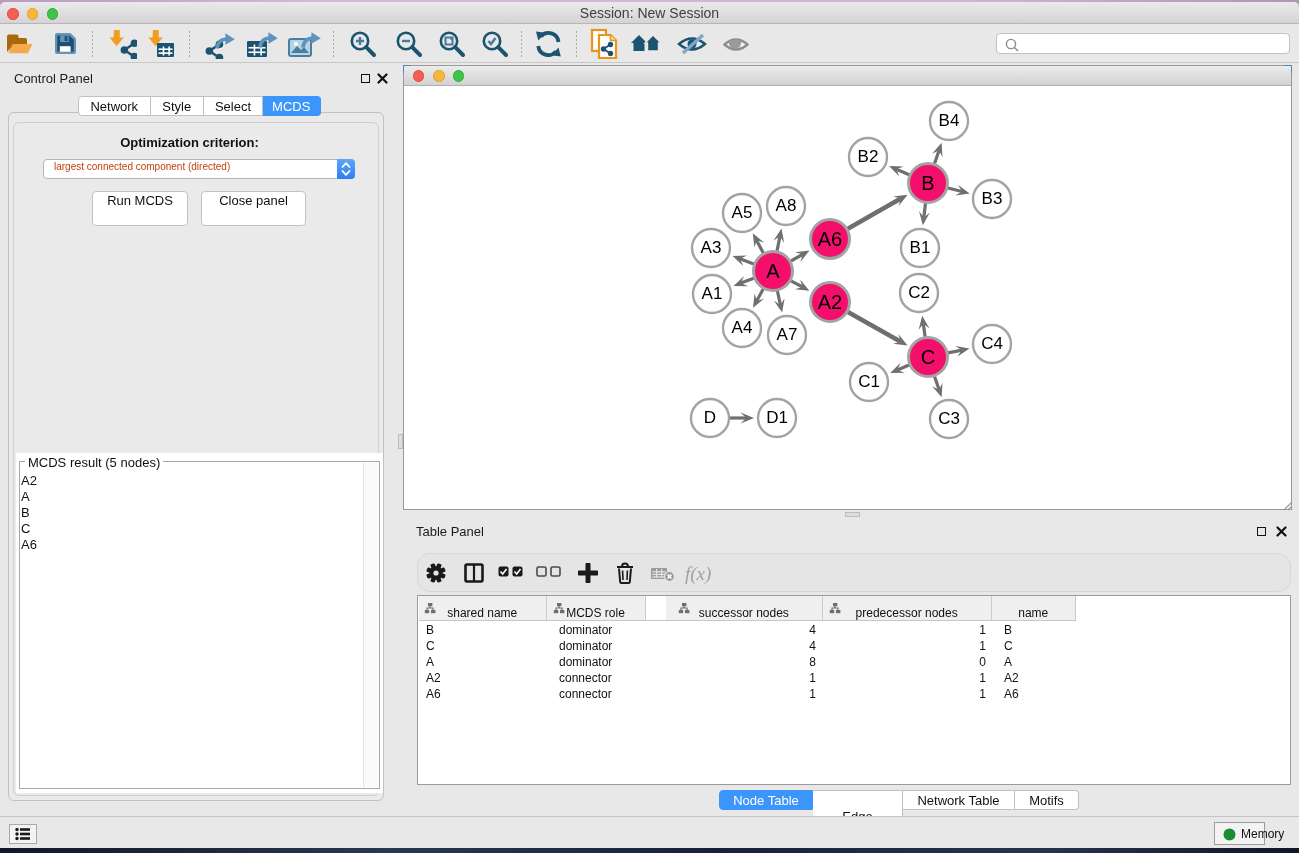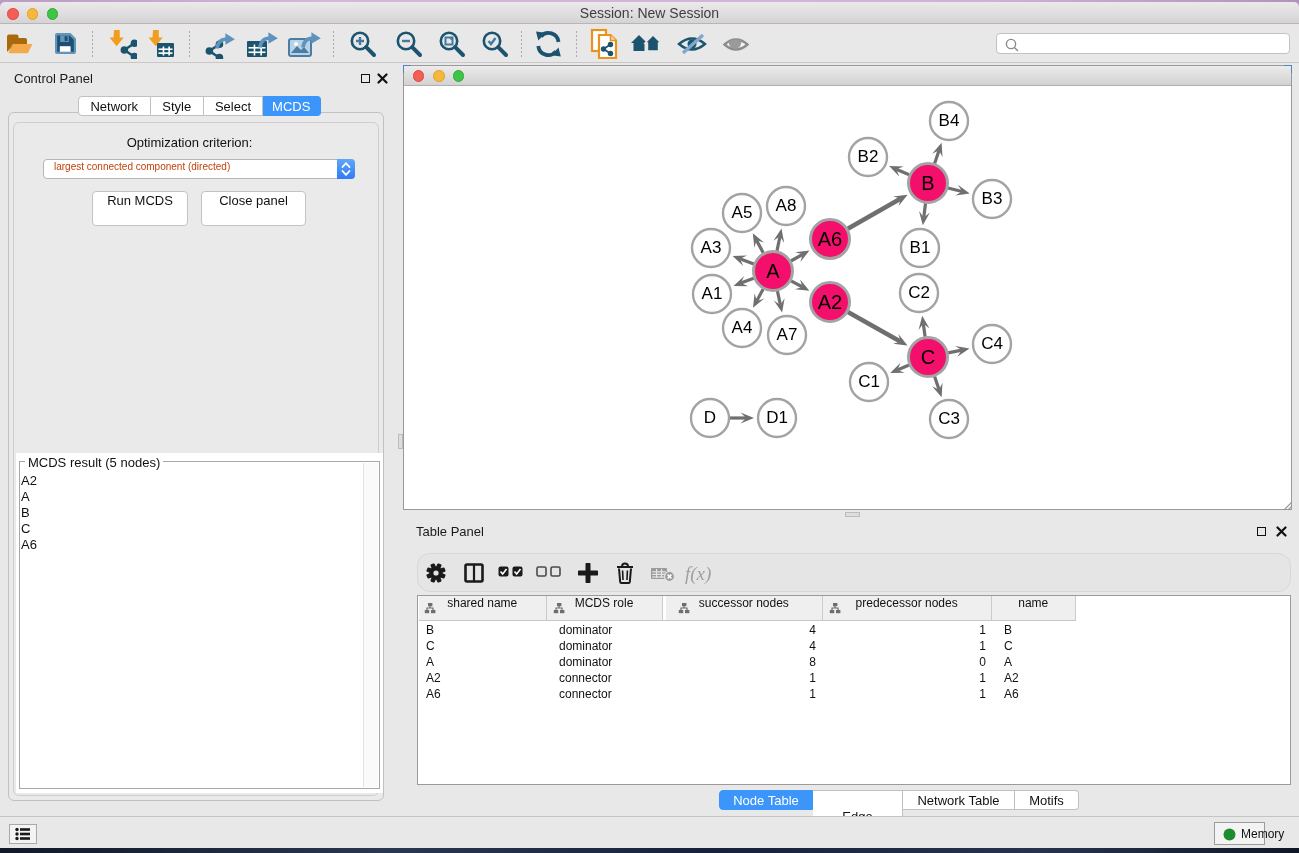--- a/index.html
+++ b/index.html
@@ -25,21 +25,21 @@
   .tab { height:20px; background:#fff; border:1px solid #c2c0c0; border-left:none;
     font-size:13px; color:#111; text-align:center; line-height:19px; padding:0 11px; }
   .tab.first { border-left:1px solid #c2c0c0; border-radius:4px 0 0 4px; }
   .tab.last { border-radius:0 4px 4px 0; }
   .tab.sel { background:#3b95fb; color:#fff; border-color:#3b95fb; }
   .bottomtabs .tab { padding:0 13px; }
   #cpOuter { left:8px; top:112px; width:376px; height:689px; background:#ebeaea;
     border:1px solid #c2c0c0; border-radius:6px; }
   #cpInner { left:13px; top:122px; width:366px; height:674px; background:#ebeaea;
     border:1px solid #cfcdcd; border-radius:6px; }
-  #optLabel { left:0px; top:135px; width:379px; text-align:center; font-size:13px; color:#111; }
+  #optLabel { left:0px; top:135px; width:379px; text-align:center; font-size:13px; color:#111;font-weight:bold; }
   #combo { left:43px; top:159px; width:312px; height:20px; background:#fff;
     border:1px solid #b6b4b4; border-radius:4px; }
   #comboText { left:54px; top:161px; font-size:10px; color:#c2410c; }
   #comboBtn { left:337px; top:159px; width:18px; height:20px; border-radius:0 4px 4px 0;
     background:linear-gradient(#5fa7f7,#2f7cf6); }
   .pushbtn { position:absolute; height:35px; background:#fff; border:1px solid #c4c2c2;
     border-radius:4px; font-size:13px; color:#111; text-align:center; line-height:17px; }
   
   #mcdsBox { left:16px; top:453px; width:367px; height:340px; background:#fff; }
   #mcdsBorder { left:19px; top:461px; width:361px; height:328px; border:1px solid #a8a8a8; }
@@ -54,21 +54,21 @@
     background:linear-gradient(#ececec,#d3d1d1); border-bottom:1px solid #b0aeae; }
   .tl2 { position:absolute; top:4px; width:11.5px; height:11.5px; border-radius:50%; }
   #netTitleText { left:6px; top:3px; width:887px; text-align:center; font-size:13px; font-weight:bold; color:#333; }
   
   #tpHeader { left:416px; top:524px; font-size:13px; color:#1a1a1a; }
   #tpToolbar { left:417px; top:553px; width:874px; height:39px; background:#e6e5e5;
     border:1px solid #d8d6d6; border-radius:13px; }
   #tableBox { left:417px; top:595px; width:874px; height:190px; background:#fff; border:1px solid #9c9a9a; }
   .th { position:absolute; top:0; height:24px; background:#f0efef; border-right:1px solid #cccaca;
     font-size:12px; color:#111; }
-  .thLabel { position:absolute; top:0; width:100%; text-align:center; }
+  .thLabel { position:absolute; top:10px; width:100%; text-align:center; }
   .td { position:absolute; font-size:12px; color:#111; }
   
   #statusbar { left:0; top:816px; width:1299px; height:32px; background:#e9e8e8; border-top:1px solid #c5c3c3; }
   #listBtn { left:9px; top:824px; width:28px; height:20px; background:#f4f3f3; border:1px solid #a9a7a7; }
   #memBtn { left:1214px; top:822px; width:51px; height:23px; background:#f4f3f3;
     border:1px solid #9c9a9a; font-size:12px; color:#111; }
   #deskBottom { left:0; top:848px; width:1299px; height:5px;
     background:linear-gradient(90deg,#101828,#2a3750 30%,#16203a 55%,#27334e 80%,#0f1726); }
 </style>
 </head>
@@ -405,21 +405,21 @@
       <div class="thLabel">shared name</div>
     </div>
 <svg class="abs" style="left:6.0px;top:7px" width="12" height="11" viewBox="0 0 12 11">
       <g fill="none" stroke="#6f6d6d" stroke-width="1.2">
         <path d="M6 3 v2 M3 7 V5 H9 v2"></path>
       </g>
       <rect x="4" y="0" width="4.4" height="3.2" fill="#6f6d6d"></rect>
       <rect x="0.8" y="7" width="4.4" height="3.2" fill="#6f6d6d"></rect>
       <rect x="7" y="7" width="4.4" height="3.2" fill="#6f6d6d"></rect>
     </svg>
-<div class="th" style="left:128.5px;width:116px;">
+<div class="th" style="left:128.5px;width:99px;">
       <div class="thLabel">MCDS role</div>
     </div>
 <svg class="abs" style="left:134.5px;top:7px" width="12" height="11" viewBox="0 0 12 11">
       <g fill="none" stroke="#6f6d6d" stroke-width="1.2">
         <path d="M6 3 v2 M3 7 V5 H9 v2"></path>
       </g>
       <rect x="4" y="0" width="4.4" height="3.2" fill="#6f6d6d"></rect>
       <rect x="0.8" y="7" width="4.4" height="3.2" fill="#6f6d6d"></rect>
       <rect x="7" y="7" width="4.4" height="3.2" fill="#6f6d6d"></rect>
     </svg>

